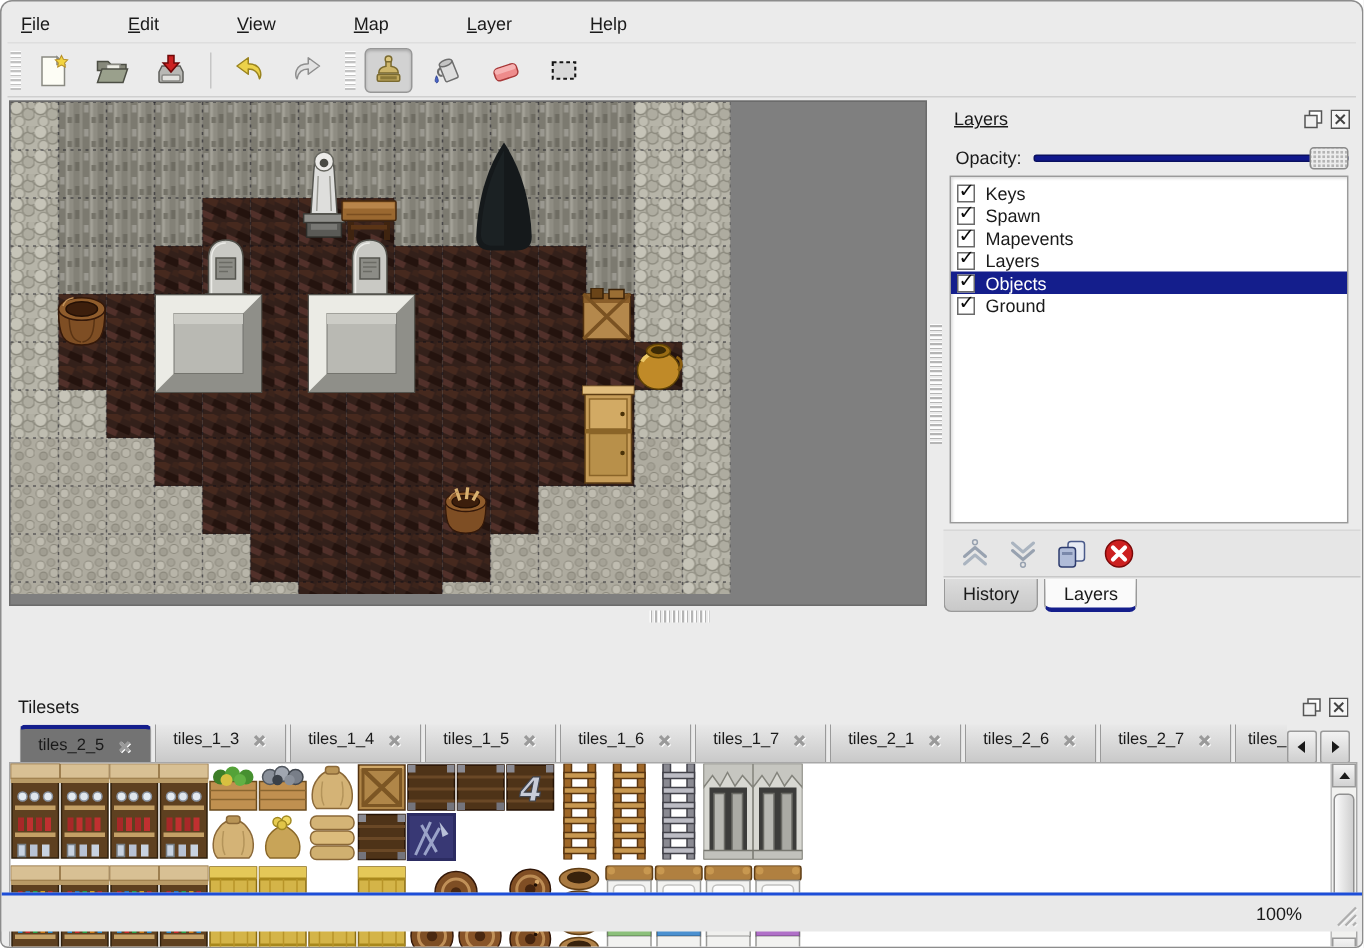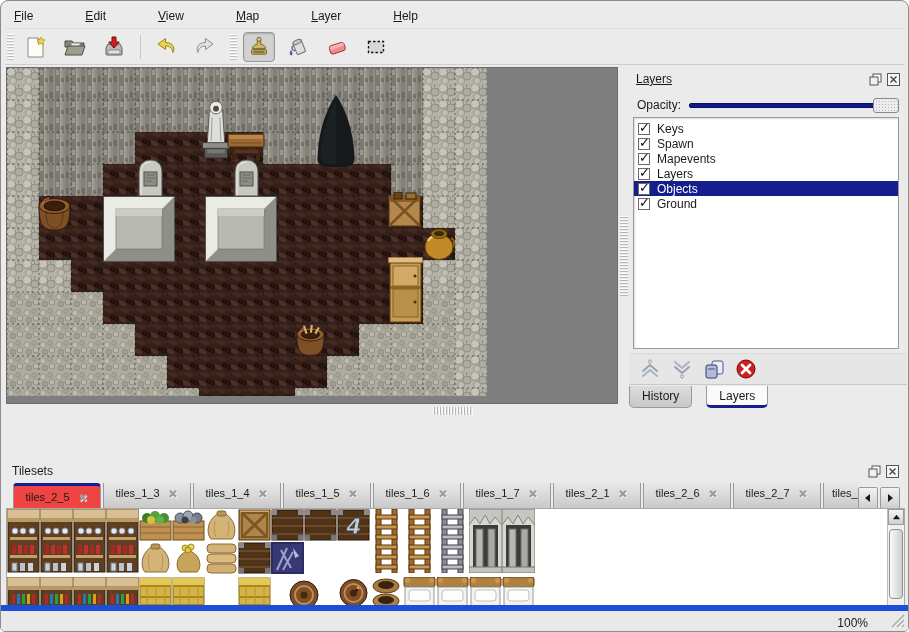--- a/index.html
+++ b/index.html
@@ -45,41 +45,41 @@
     border:1px solid #9a9a9a; box-shadow:inset 1px 1px 2px rgba(0,0,0,.15); padding-top:3px; overflow:hidden; }
   .layer-row{ display:flex; align-items:center; height:15px; }
   .layer-row.selected{ background:#141e8c; color:#fff; }
   .cb{ width:12px; height:12px; border:1px solid #6a6a6a; background:#fff; margin:0 7px 0 4px; position:relative; flex:none; }
   .checkmark{ position:absolute; left:0; top:-4px; font-size:13px; font-weight:bold; color:#0a0a0a; font-family:"DejaVu Sans",sans-serif; }
   .layer-actions{ position:absolute; left:0; right:0; top:286px; height:32px; display:flex; align-items:center;
     border-top:1px solid #d8d8d8; border-bottom:1px solid #c8c8c8; background:#e6e6e6; padding-left:8px; }
   .abtn{ width:26px; height:26px; border:none; background:transparent; margin-right:6px; display:flex; align-items:center; justify-content:center; }
   .dock-tabs{ position:absolute; left:0; right:0; top:319px; height:26px; display:flex; align-items:flex-start; padding-left:0; }
   .dock-tab{ min-width:56px; text-align:center; padding:3px 12px 4px; border:1px solid #9a9a9a; border-top:none;
-    border-radius:0 0 5px 5px; background:linear-gradient(#dcdcdc,#c8c8c8); margin-right:14px; }
+    border-radius:0 0 5px 5px; background:linear-gradient(#dcdcdc,#c8c8c8); margin-right:4px; }
   .dock-tab.active{ background:#fafafa; border-bottom:3px solid #141e8c; padding-bottom:2px; }
   
   .tilesets{ position:absolute; left:4px; top:418px; width:901px; height:186px;margin-top:40px; }
   .ts-tabs{ position:absolute; left:8px; right:48px; top:24px; height:25px; display:flex; align-items:flex-end; overflow:hidden; }
   .ts-tab{ height:31px; border:1px solid #9a9a9a; border-bottom:none; border-radius:4px 4px 0 0;
     background:linear-gradient(#efefef,#c9c9c9); display:flex; align-items:center; justify-content:center;
     width:88px; flex:none; margin-right:2px; font-size:11px; }
-  .ts-tab.active{ height:25px; background:#ef4444; border-top:3px solid #141e8c; font-size:11px; }
+  .ts-tab.active{ height:25px; background:#737373; border-top:3px solid #141e8c; font-size:11px; }
   .ts-tab .x{ margin-left:8px; display:inline-flex; }
   .ts-tab.partial{ width:40px; overflow:hidden; justify-content:flex-start; padding-left:8px;align-items:center; }
   .ts-scroll{ position:absolute; right:6px; top:28px; display:flex; }
   .sbtn{ width:20px; height:22px; border:1px solid #9a9a9a; background:linear-gradient(#f2f2f2,#cfcfcf);
     display:flex; align-items:center; justify-content:center; margin-left:2px; border-radius:2px; }
   .ts-content{ position:absolute; left:1px; right:1px; top:49px; height:134px; background:#fff; border:1px solid #a8a8a8; }
   .vscroll{ position:absolute; right:0; top:0; bottom:0; width:17px; background:#f1f1ef; border-left:1px solid #bcbcbc; }
   .varrow{ position:absolute; left:0; width:16px; height:16px; border:1px solid #9a9a9a; background:linear-gradient(#f4f4f4,#d2d2d2);
     display:flex; align-items:center; justify-content:center; }
   .vthumb{ position:absolute; left:1px; width:14px; border:1px solid #909090; border-radius:4px; background:linear-gradient(90deg,#fafafa,#cfcfcf); }
   
-  .statusbar{ position:absolute; left:0; right:0; bottom:0; height:26px; background:#e9e9e9; border-top:6px solid #1d4ed8;padding-left:39px; }
+  .statusbar{ position:absolute; left:0; right:0; bottom:10px; height:26px; background:#e9e9e9; border-top:2px solid #1d4ed8;padding-left:39px; }
   .zoomlabel{ position:absolute; right:40px; top:5px; font-size:12px; }
   .sizegrip{ position:absolute; right:2px; bottom:2px; }
 </style>
 </head>
 <body>
 
 <div class="window">
 
   <div class="menubar">
     <span class="menu-item">File</span>

